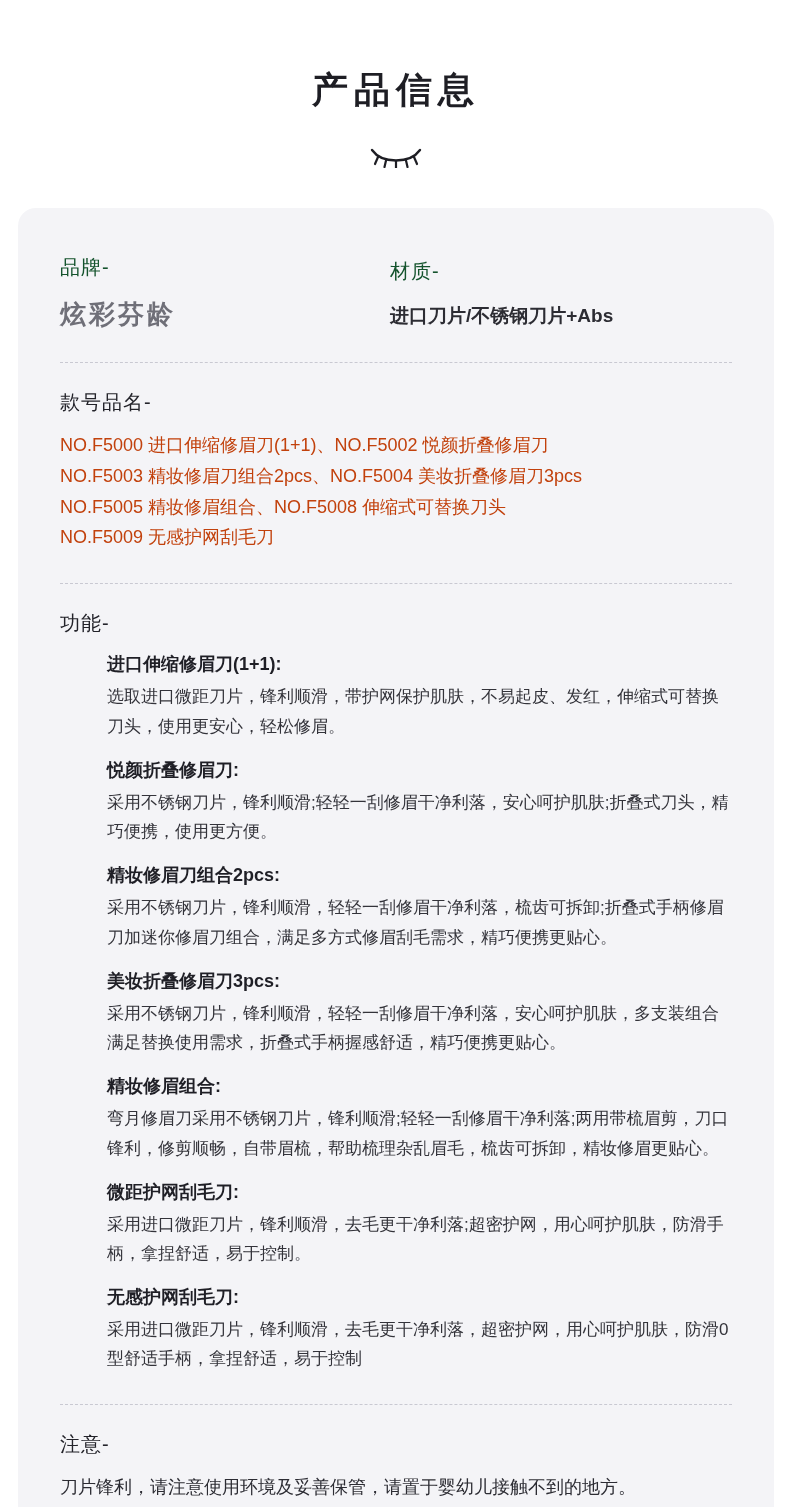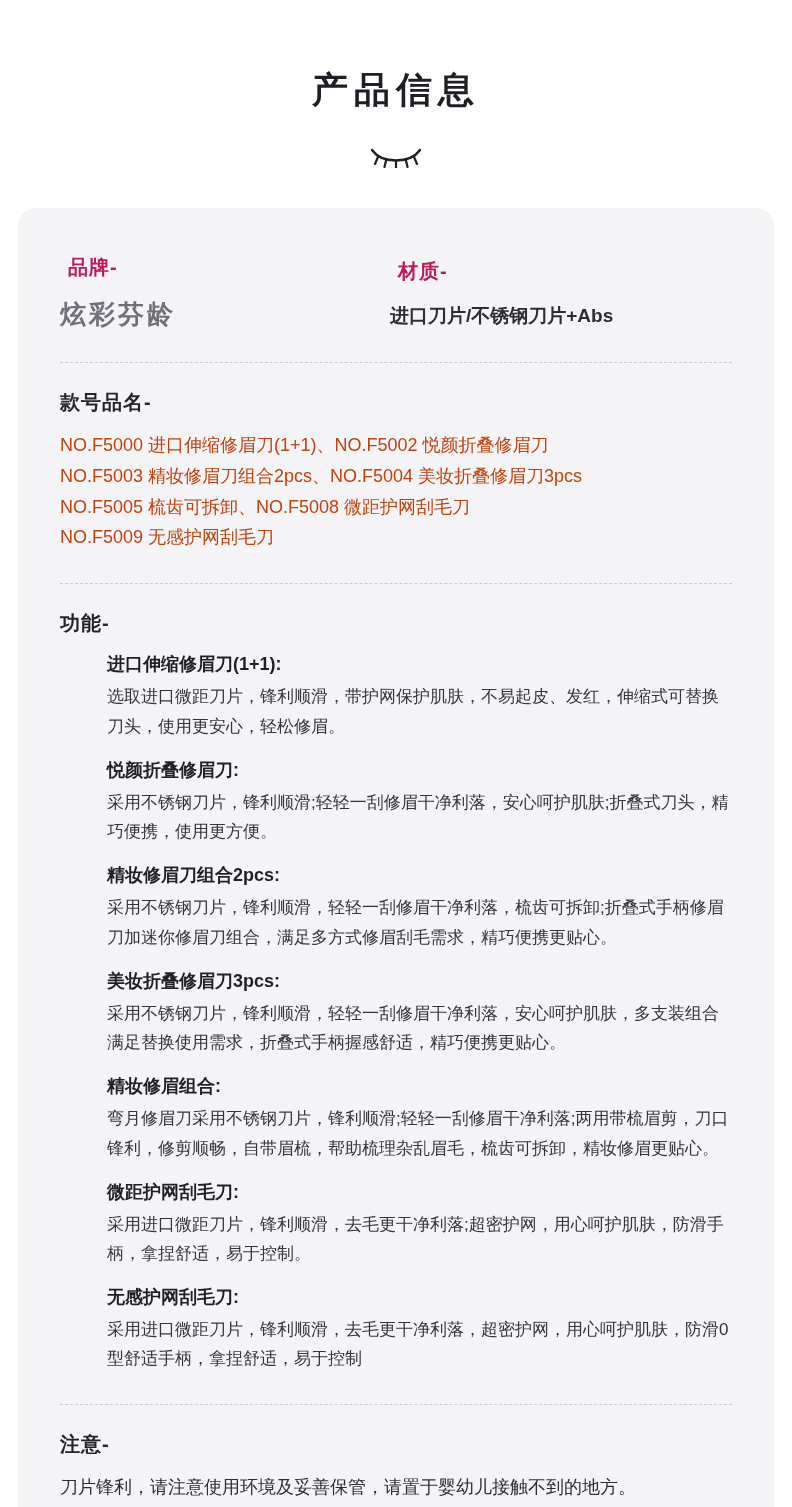--- a/index.html
+++ b/index.html
@@ -63,24 +63,24 @@
   .top-col-left {
     width: 330px;
     flex: 0 0 330px;
   }
   .top-col-right {
     flex: 1 1 auto;
     padding-top: 4px;
   }
   .field-label {
     font-size: 20px;
-    font-weight: 700;
-    color: #be185d;
+    font-weight: 400;
+    color: #14532d;
     letter-spacing: 1px;
-    margin: 0 0 16px 8px;
+    margin: 0 0 16px 0;
   }
   .brand-name {
     font-size: 26px;
     font-weight: 700;
     color: #6f6f78;
     letter-spacing: 3px;
     margin: 6px 0 0 0;
   }
   .field-value {
     font-size: 19px;
@@ -93,21 +93,21 @@
   
   .divider {
     border: 0;
     border-top: 1px dashed #c9c9d2;
     margin: 30px 0 26px 0;
   }
 
   
   .section-label {
     font-size: 20px;
-    font-weight: 700;
+    font-weight: 400;
     color: #23232a;
     letter-spacing: 1px;
     margin: 0 0 14px 0;
   }
   .model-line {
     font-size: 18px;
     color: #c2410c;
     line-height: 1.72;
     margin: 0;
   }
@@ -170,21 +170,21 @@
         <p class="field-value">进口刀片/不锈钢刀片+Abs</p>
       </div>
     </div>
 
     <hr class="divider">
 
     <div>
       <p class="section-label">款号品名-</p>
       <p class="model-line">NO.F5000 进口伸缩修眉刀(1+1)、NO.F5002 悦颜折叠修眉刀</p>
       <p class="model-line">NO.F5003 精妆修眉刀组合2pcs、NO.F5004 美妆折叠修眉刀3pcs</p>
-      <p class="model-line">NO.F5005 梳齿可拆卸、NO.F5008 微距护网刮毛刀</p>
+      <p class="model-line">NO.F5005 精妆修眉组合、NO.F5008 伸缩式可替换刀头</p>
       <p class="model-line">NO.F5009 无感护网刮毛刀</p>
     </div>
 
     <hr class="divider">
 
     <div>
       <p class="section-label">功能-</p>
 
       <div class="func-block">
         <p class="func-title">进口伸缩修眉刀(1+1):</p>

